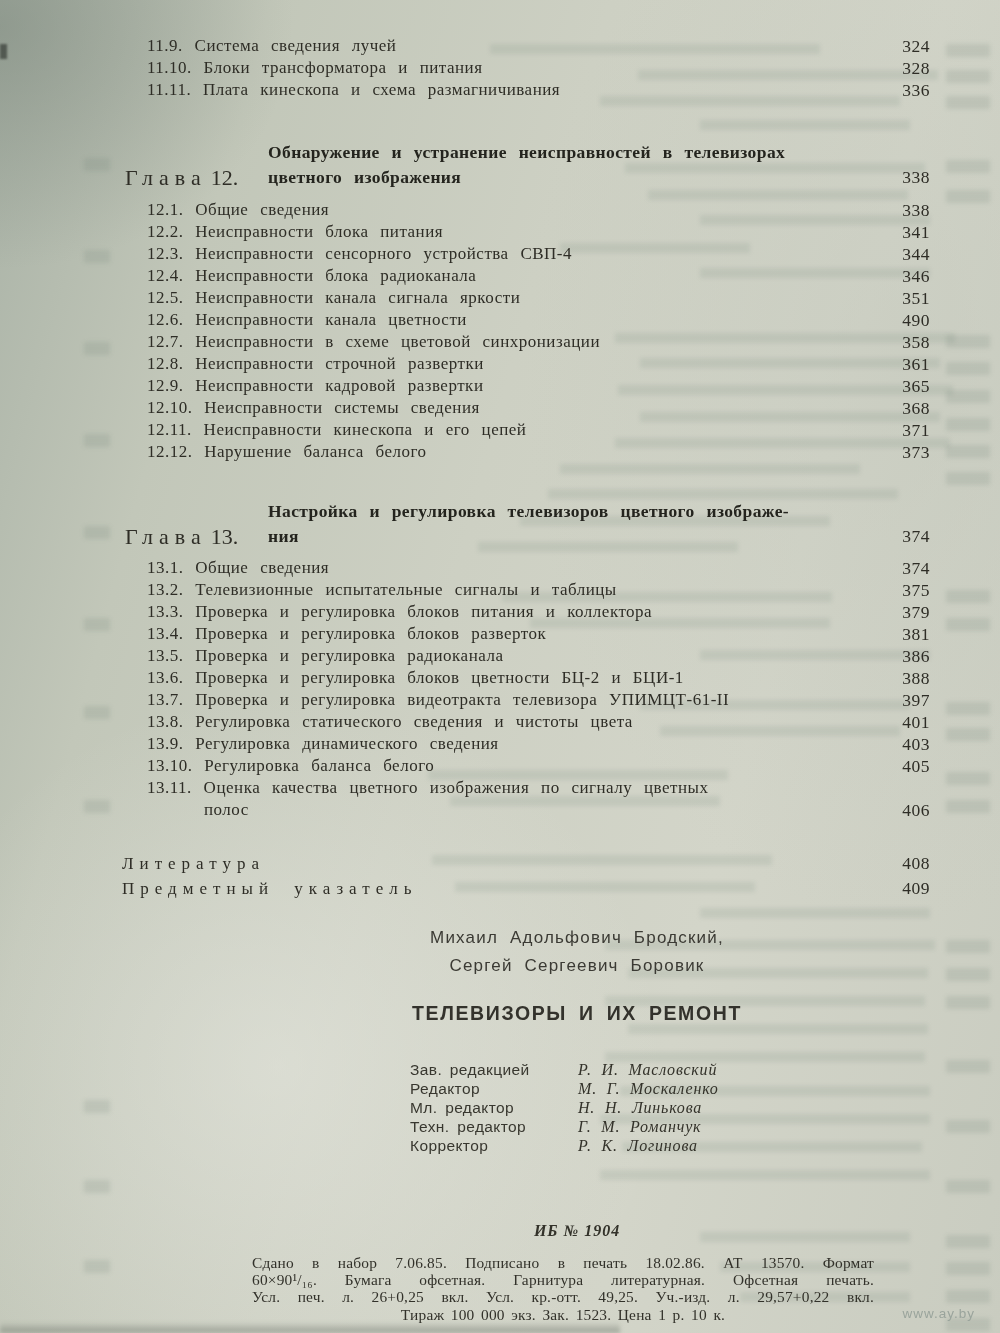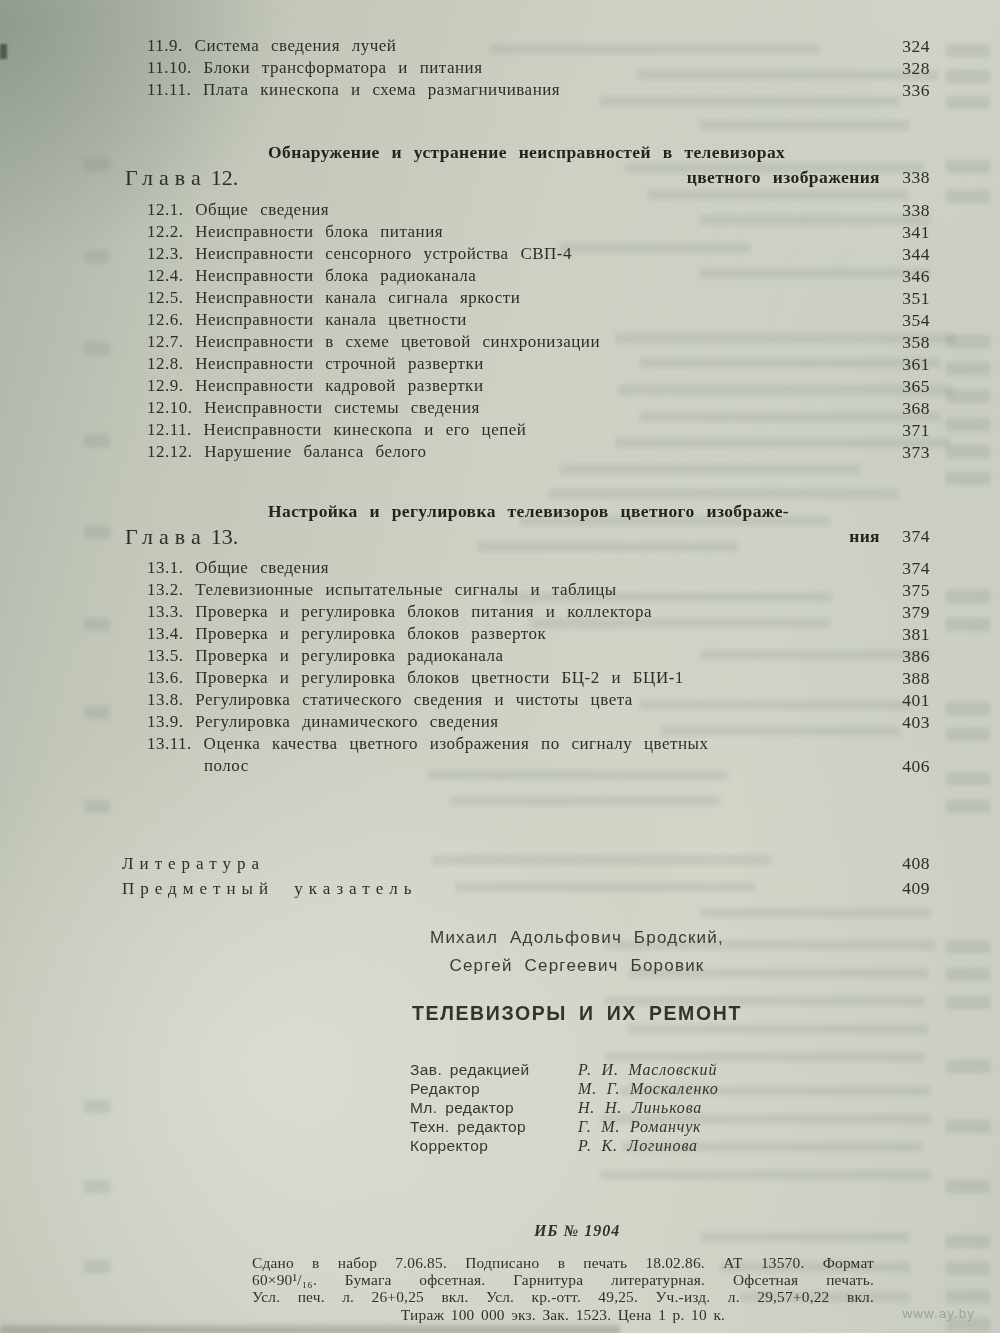--- a/index.html
+++ b/index.html
@@ -24,21 +24,21 @@
   #entries12{left:147px; top:199px; width:783px;}
   #entries13{left:147px; top:557px; width:783px;}
   .chapter{display:flex; align-items:flex-end; line-height:25px;}
   #chapter12{left:125px; top:140px; width:805px;}
   #chapter13{left:125px; top:499px; width:805px;}
   .chlabel{width:143px; font-size:22px; white-space:nowrap;}
   .chword{letter-spacing:6px;}
   .chnum{margin-left:4px;}
   .chtitle{flex:1; font-weight:bold; font-size:17.5px; letter-spacing:0.4px; word-spacing:7px; color:#24241e;}
   .chtitle .pgline{display:flex;}
-  .chtitle .pgline .l2{flex:1;text-align:right;}
+  .chtitle .pgline .l2{flex:1;}
   .chtitle .pg{font-weight:normal; color:#2e2d26;}
   #backmatter{left:122px; top:851px; width:808px;}
   #backmatter .trow{line-height:25px;}
   #backmatter .etext{letter-spacing:6px; word-spacing:10px;}
   
   .centerblock{left:162px; width:830px; text-align:center;}
   #authors{top:924px; font-family:"Liberation Sans", sans-serif; font-size:17px;
            line-height:28px; letter-spacing:1.2px; word-spacing:6px; color:#3b3a34;}
   #booktitle{top:1002px; font-family:"Liberation Sans", sans-serif; font-weight:bold;
              font-size:19.5px; letter-spacing:1.6px; word-spacing:5px; color:#33322c;}
@@ -190,21 +190,21 @@
       <div class="trow">
         <span class="etext">12.4. Неисправности блока радиоканала</span>
         <span class="pg">346</span>
       </div>
       <div class="trow">
         <span class="etext">12.5. Неисправности канала сигнала яркости</span>
         <span class="pg">351</span>
       </div>
       <div class="trow">
         <span class="etext">12.6. Неисправности канала цветности</span>
-        <span class="pg">354</span>
+        <span class="pg">490</span>
       </div>
       <div class="trow">
         <span class="etext">12.7. Неисправности в схеме цветовой синхронизации</span>
         <span class="pg">358</span>
       </div>
       <div class="trow">
         <span class="etext">12.8. Неисправности строчной развертки</span>
         <span class="pg">361</span>
       </div>
       <div class="trow">
@@ -255,26 +255,34 @@
       </div>
       <div class="trow">
         <span class="etext">13.5. Проверка и регулировка радиоканала</span>
         <span class="pg">386</span>
       </div>
       <div class="trow">
         <span class="etext">13.6. Проверка и регулировка блоков цветности БЦ-2 и БЦИ-1</span>
         <span class="pg">388</span>
       </div>
       <div class="trow">
+        <span class="etext">13.7. Проверка и регулировка видеотракта телевизора УПИМЦТ-61-II</span>
+        <span class="pg">397</span>
+      </div>
+      <div class="trow">
         <span class="etext">13.8. Регулировка статического сведения и чистоты цвета</span>
         <span class="pg">401</span>
       </div>
       <div class="trow">
         <span class="etext">13.9. Регулировка динамического сведения</span>
         <span class="pg">403</span>
+      </div>
+      <div class="trow">
+        <span class="etext">13.10. Регулировка баланса белого</span>
+        <span class="pg">405</span>
       </div>
       <div class="trow">
         <span class="etext">13.11. Оценка качества цветного изображения по сигналу цветных<div class="cont">полос</div></span>
         <span class="pg">406</span>
       </div>
     </section>
 
   <section class="abs" id="backmatter">
       <div class="trow">
         <span class="etext">Литература</span>

